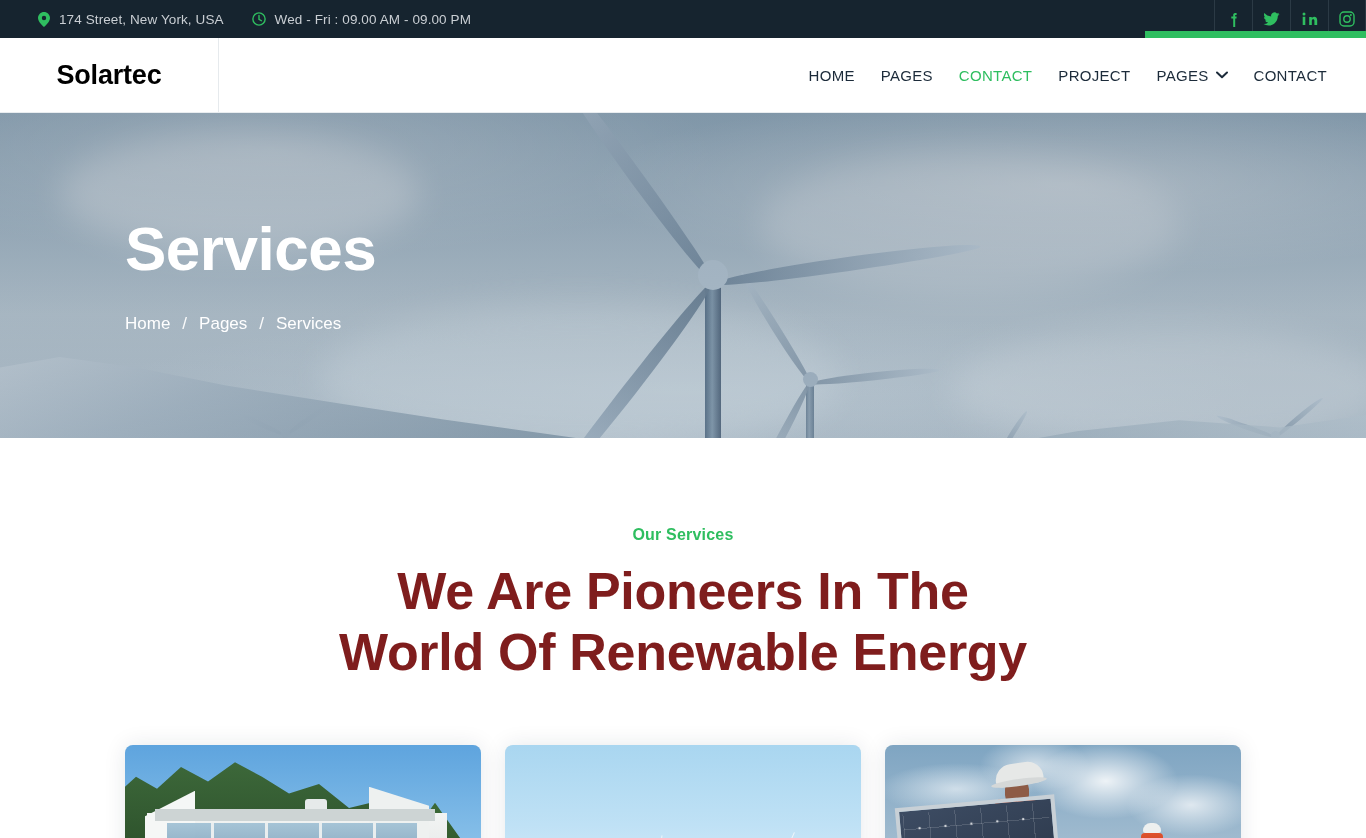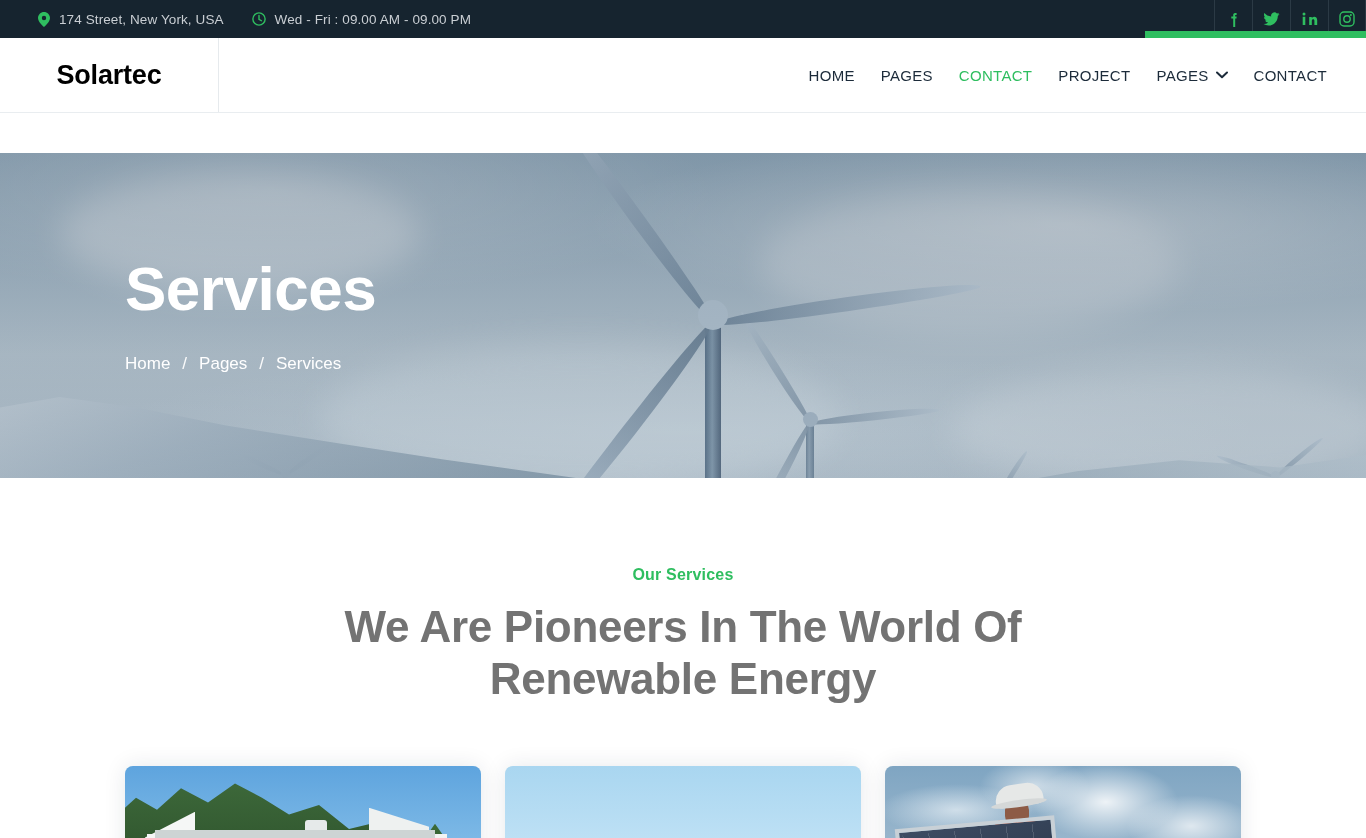--- a/index.html
+++ b/index.html
@@ -123,21 +123,20 @@
     cursor:pointer;
   }
   .quote-arrow svg { display:block; }
 
   
   .hero {
     height:325px;
     position:relative;
     overflow:hidden;
     background:#ec4899;
-    margin-top:40px;
   }
   .hero-sky {
     position:absolute; inset:0;
     background:
       radial-gradient(ellipse 50% 40% at 78% 22%, rgba(255,255,255,.55), rgba(255,255,255,0) 70%),
       radial-gradient(ellipse 45% 45% at 20% 12%, rgba(255,255,255,.35), rgba(255,255,255,0) 72%),
       radial-gradient(ellipse 60% 35% at 50% 85%, rgba(222,233,240,.75), rgba(222,233,240,0) 70%),
       linear-gradient(180deg,#a8bdcc 0%, #b9cad6 32%, #cdd9e1 62%, #c2cfd9 100%);
   }
   .cloudband {
@@ -219,22 +218,22 @@
     text-align:center;
   }
   .sec-sub {
     color:#2fbe60;
     font-size:16px;
     font-weight:bold;
     letter-spacing:.2px;
     margin-bottom:17px;
   }
   .sec-title {
-    color:#737373;
-    font-size:44px;
+    color:#7f1d1d;
+    font-size:52px;
     font-weight:bold;
     line-height:1.18;
     letter-spacing:-.3px;
     max-width:700px;
     margin:0 auto;
   }
 
   .cards {
     display:flex;
     justify-content:center;

